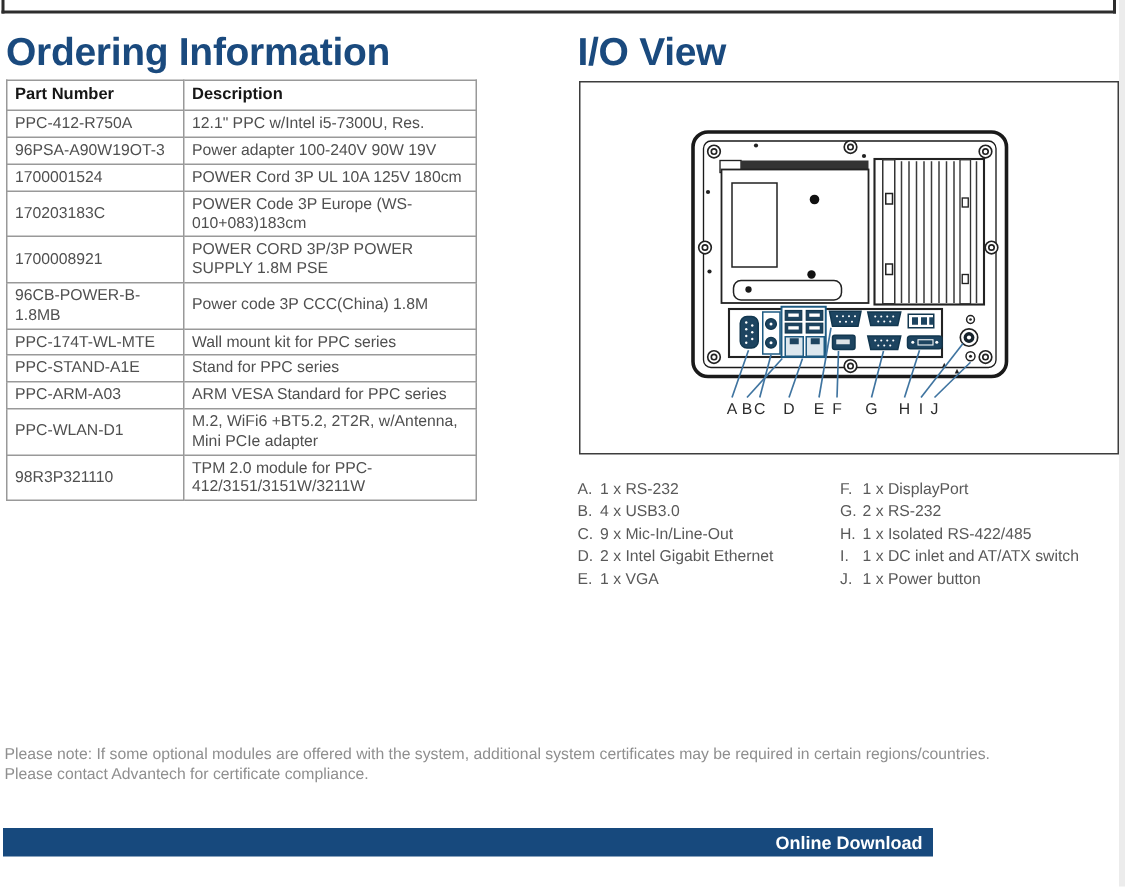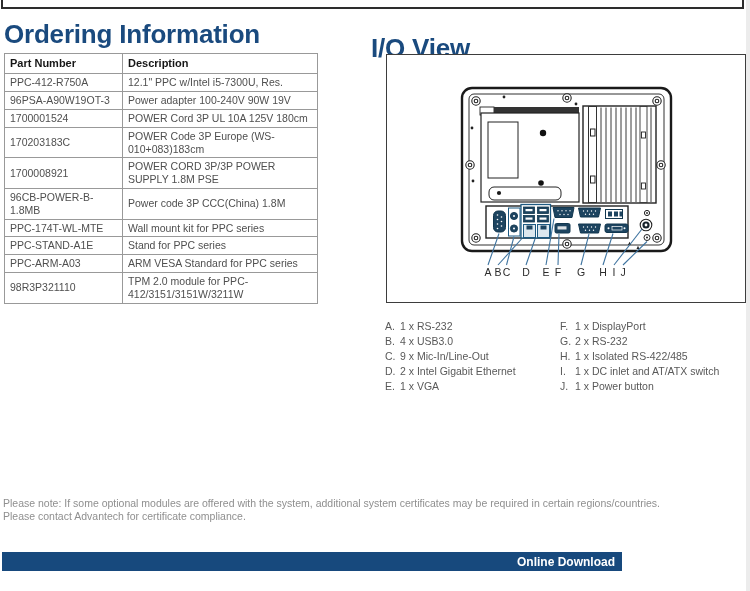--- a/index.html
+++ b/index.html
@@ -12,21 +12,21 @@
   .page-edge{position:absolute;right:0;top:0;width:4px;height:591px;background:#ececec;}
   .top-cut{
     position:absolute;left:1px;top:0;width:739px;height:7px;
     border:2.5px solid #2d2d2d;border-top:none;background:#fff;
   }
   .heading{
     position:absolute;top:19px;
     font-size:26px;font-weight:bold;color:#1a4a7e;letter-spacing:-0.2px;
   }
   #heading-left{left:4px;}
-  #heading-right{left:371px;margin-top:14px;}
+  #heading-right{left:385px;}
 
   
   #ordering-table{
     position:absolute;left:4px;top:53px;width:314px;
     border-collapse:collapse;table-layout:fixed;
     font-size:10.5px;color:#4f4f4f;
     border:1.5px solid #777;
   }
   #ordering-table th,#ordering-table td{
     border:1px solid #999;text-align:left;vertical-align:middle;
@@ -116,20 +116,24 @@
         <td>PPC-174T-WL-MTE</td>
         <td>Wall mount kit for PPC series</td>
       </tr>
       <tr>
         <td>PPC-STAND-A1E</td>
         <td>Stand for PPC series</td>
       </tr>
       <tr>
         <td>PPC-ARM-A03</td>
         <td>ARM VESA Standard for PPC series</td>
+      </tr>
+      <tr>
+        <td>PPC-WLAN-D1</td>
+        <td>M.2, WiFi6 +BT5.2, 2T2R, w/Antenna, Mini PCIe adapter</td>
       </tr>
       <tr>
         <td>98R3P321110</td>
         <td>TPM 2.0 module for PPC-412/3151/3151W/3211W</td>
       </tr>
     </tbody>
 </table>
 
 <div class="diagram">
   <svg width="357" height="246" viewBox="0 0 357 246">

